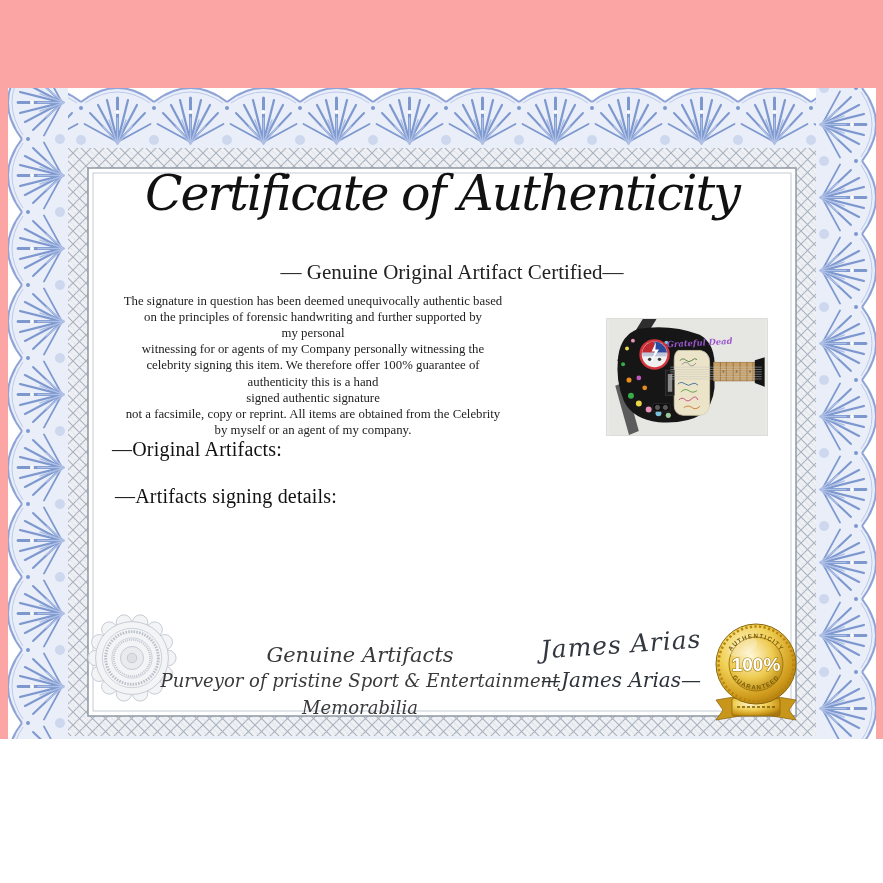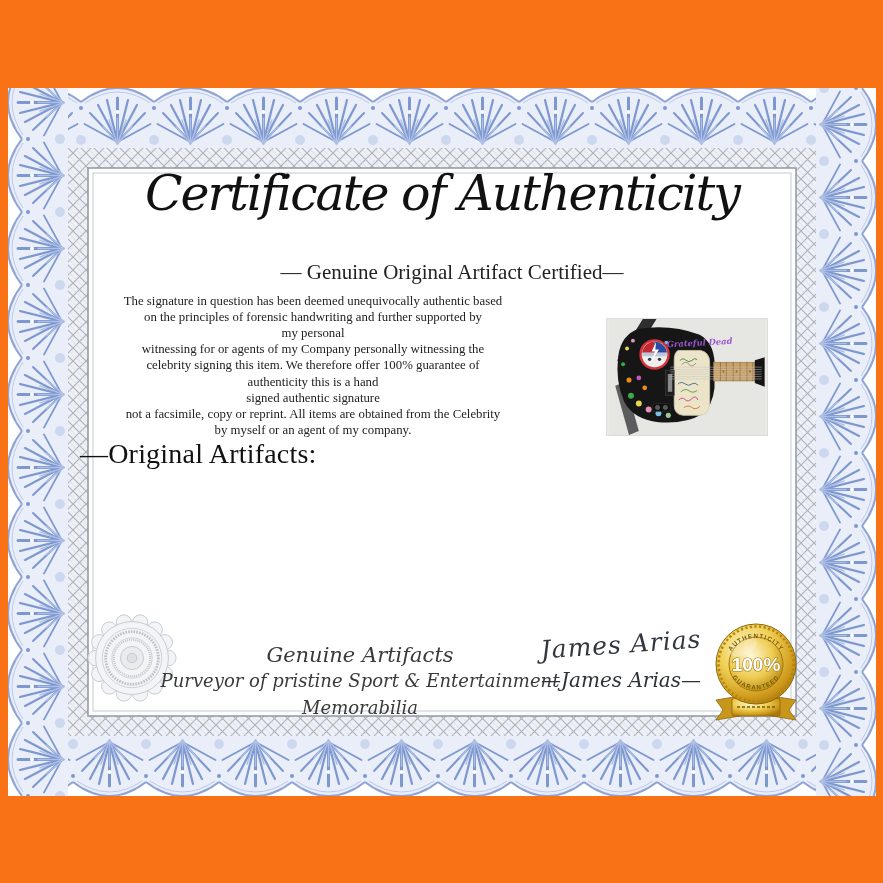--- a/index.html
+++ b/index.html
@@ -1,37 +1,37 @@
 <!DOCTYPE html>
 <html><head>
 <meta charset="utf-8">
 <style>
   html,body { margin:0; padding:0; background:#ffffff; }
   #page {
-    position:relative; width:883px; height:883px; background:#f97316;
+    position:relative; width:883px; height:739px; background:#fca5a5;
     font-family:"Liberation Serif", serif; color:#1c1c1c; overflow:hidden;
   }
   .abs { position:absolute; }
   .border-svg { position:absolute; left:8px; top:88px; }
 
   .title {
     left:86px; top:166px; width:712px; text-align:center;
     font-family:"DejaVu Serif", serif; font-style:italic;
     font-size:49px; letter-spacing:-2px; color:#111; line-height:1.15;
   }
   .subtitle {
     left:96px; top:260px; width:712px; text-align:center;
     font-size:21px; color:#222;
   }
   .body-text {
     left:78px; top:293px; width:470px; text-align:center;
     font-size:12.8px; line-height:1.26; white-space:pre-line; color:#222;
   }
   .section-heading {
-    font-size:28px; color:#111; letter-spacing:0.2px;
+    font-size:20px; color:#111; letter-spacing:0.2px;margin-left:32px;
   }
   .sec1 { left:80px; top:438px; }
   .sec2 { left:83px; top:485px; }
 
   .photo-frame {
     left:607px; top:319px; width:160px; height:116px;
     background:#e9e9e6; box-shadow:0 0 0 1px #dddddb;
   }
 
   .company-block { left:150px; top:644px; width:420px; text-align:center;
@@ -199,20 +199,21 @@
         <path d="M70 66 q3 -3 7 0 t7 0 q3 -2 6 1" stroke="#3a6b9e"></path>
         <path d="M73 74 q4 -4 8 -1 t8 0" stroke="#55a045"></path>
         <path d="M71 82 q3 -3 6 0 t7 -1 t6 1" stroke="#c2417e"></path>
         <path d="M76 90 q4 -3 8 0 t8 -1" stroke="#d07a2a"></path>
       </g>
       <text class="graffiti" x="92" y="27" transform="rotate(-3 92 27)">Grateful Dead</text>
     </svg>
   </div>
 
   <div class="abs section-heading sec1">—Original Artifacts:</div>
+  <div class="abs section-heading sec2">—Artifacts signing details:</div>
 
   <div class="abs seal-left-box">
     <svg width="92" height="92" viewBox="0 0 96 96" aria-hidden="true">
       <g fill="#f3f4f6" stroke="#c3c9d1" stroke-width="1">
         <circle cx="86" cy="48" r="8"></circle>
           <circle cx="82.2" cy="64.5" r="8"></circle>
           <circle cx="71.7" cy="77.7" r="8"></circle>
         <circle cx="56.5" cy="85" r="8"></circle>
           <circle cx="39.5" cy="85" r="8"></circle>
           <circle cx="24.3" cy="77.7" r="8"></circle>

